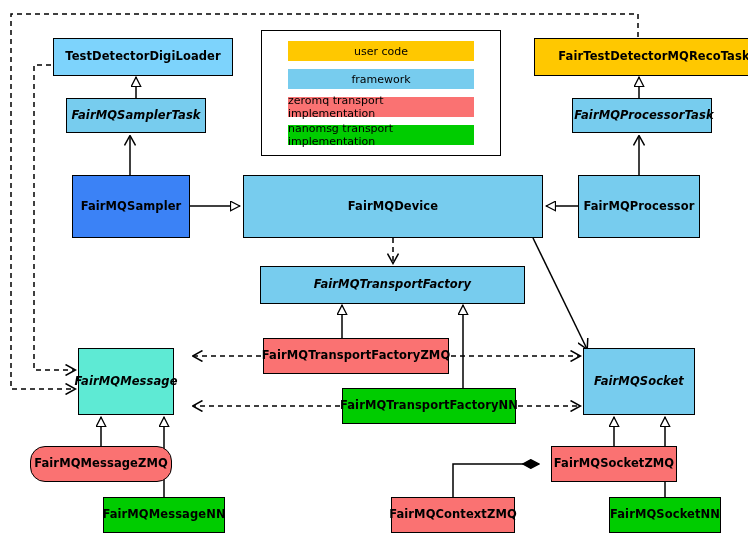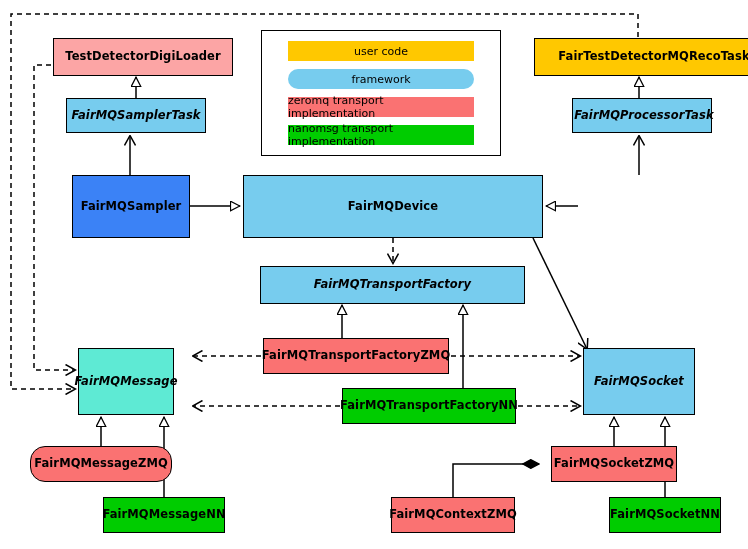--- a/index.html
+++ b/index.html
@@ -129,43 +129,44 @@
       <polyline points="51,65 34,65 34,370 75,370" stroke-dasharray="5,4" marker-end="url(#openArrow)"></polyline>
 
       <polyline points="638,37 638,14 11,14 11,389 75,389" stroke-dasharray="5,4" marker-end="url(#openArrow)"></polyline>
     </g>
   </svg>
 
   <div class="legend-box" style="left:261px; top:30px; width:240px; height:126px;">
     <div class="legend-row" style="background:#ffc800;">
       <span>user code</span>
     </div>
-    <div class="legend-row" style="background:#77ccee;border-radius:10px;">
+    <div class="legend-row" style="background:#77ccee;">
       <span>framework</span>
     </div>
     <div class="legend-row" style="background:#fa7272;">
       <span>zeromq transport implementation</span>
     </div>
     <div class="legend-row" style="background:#00cc00;">
       <span>nanomsg transport implementation</span>
     </div>
   </div>
 
-  <div class="node" style="left:53px; top:38px; width:180px; height:38px; background:#fca5a5;">TestDetectorDigiLoader</div>
+  <div class="node" style="left:53px; top:38px; width:180px; height:38px; background:#7dd3fc;">TestDetectorDigiLoader</div>
 
   <div class="node" style="left:534px; top:38px; width:240px; height:38px; background:#ffc800;">FairTestDetectorMQRecoTask</div>
 
   <div class="node abstract" style="left:66px; top:98px; width:140px; height:35px; background:#77ccee;">FairMQSamplerTask</div>
 
   <div class="node abstract" style="left:572px; top:98px; width:140px; height:35px; background:#77ccee;padding-left:8px;">FairMQProcessorTask</div>
 
   <div class="node" style="left:72px; top:175px; width:118px; height:63px; background:#3b82f6;">FairMQSampler</div>
 
   <div class="node" style="left:243px; top:175px; width:300px; height:63px; background:#77ccee;">FairMQDevice</div>
 
+  <div class="node" style="left:578px; top:175px; width:122px; height:63px; background:#77ccee;">FairMQProcessor</div>
 
   <div class="node abstract" style="left:260px; top:266px; width:265px; height:38px; background:#77ccee;">FairMQTransportFactory</div>
 
   <div class="node" style="left:263px; top:338px; width:186px; height:36px; background:#fa7272;">FairMQTransportFactoryZMQ</div>
 
   <div class="node" style="left:342px; top:388px; width:174px; height:36px; background:#00cc00;">FairMQTransportFactoryNN</div>
 
   <div class="node abstract" style="left:78px; top:348px; width:96px; height:67px; background:#5eead4;">FairMQMessage</div>
 
   <div class="node abstract" style="left:583px; top:348px; width:112px; height:67px; background:#77ccee;">FairMQSocket</div>

